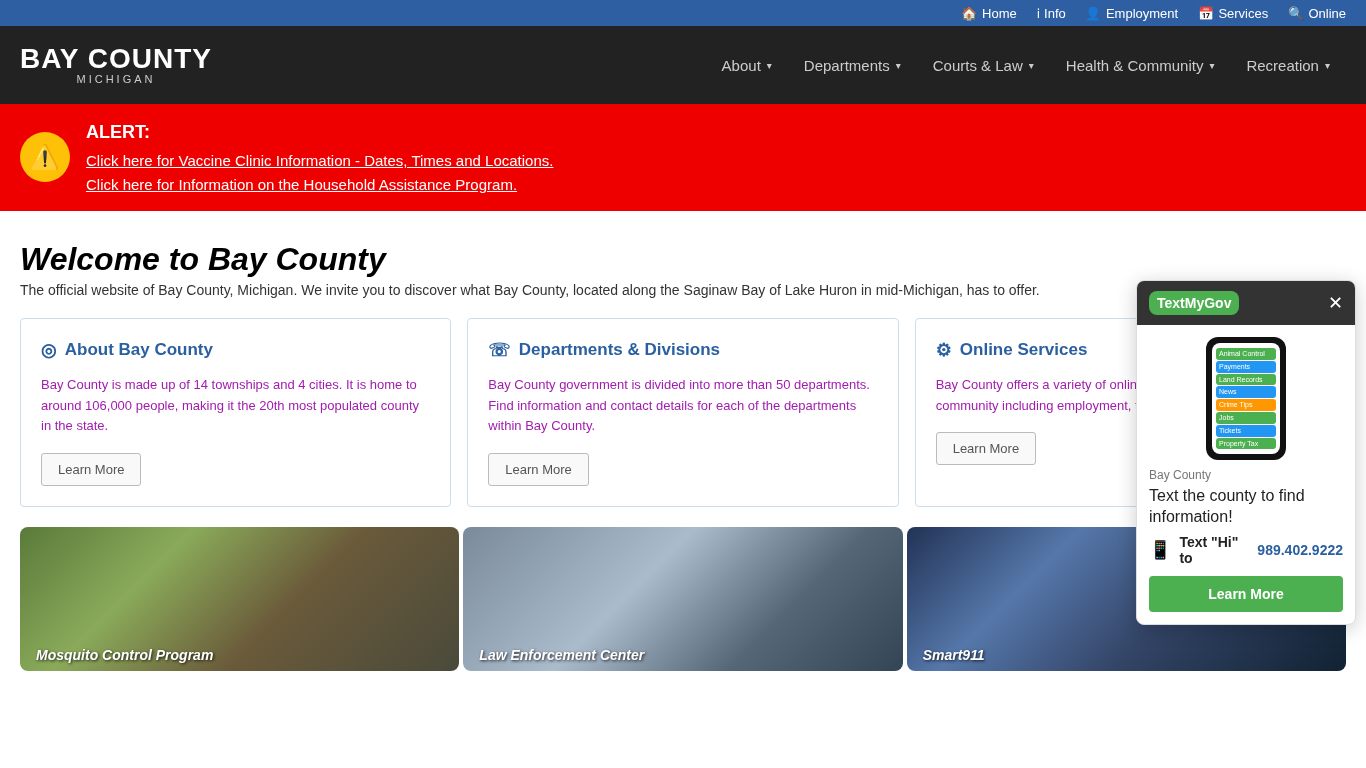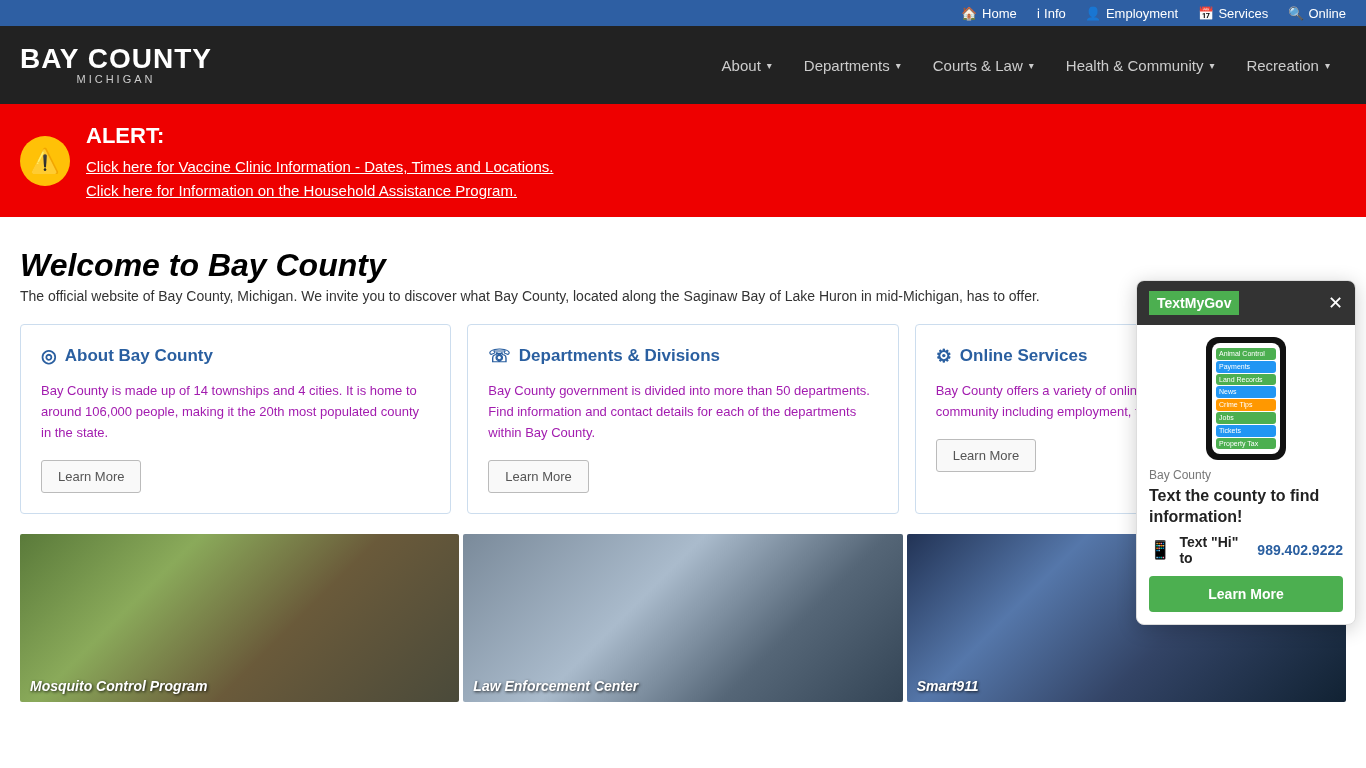--- a/index.html
+++ b/index.html
@@ -86,21 +86,21 @@
       border-radius: 50%;
       width: 50px;
       height: 50px;
       display: flex;
       align-items: center;
       justify-content: center;
       font-size: 24px;
       flex-shrink: 0;
     }
     .alert-text { font-size: 15px; line-height: 1.6; }
-    .alert-text strong { font-size: 22px; display: block; margin-bottom: 2px; }
+    .alert-text strong { font-size: 18px; display: block; margin-bottom: 2px; }
     .alert-text a { color: #ffffff; text-decoration: underline; }
 
     
     .main-content {
       padding: 30px 20px 20px 20px;
     }
     .welcome-title {
       font-family: Liberation Sans, sans-serif;
       font-style: italic;
       font-size: 32px;
@@ -157,23 +157,24 @@
 
     
     .photo-grid {
       display: flex;
       gap: 4px;
       margin-top: 10px;
     }
     .photo-item {
       flex: 1;
       position: relative;
-      height: 168px;
+      height: 144px;
       overflow: hidden;
-      border-radius: 2px;
+      border-radius: 8px;
+      padding-left: 6px;
     }
     .photo-placeholder {
       width: 100%;
       height: 100%;
       display: flex;
       align-items: flex-end;
       padding-bottom: 8px;
       padding-left: 10px;
     }
     .photo-caption {
@@ -211,39 +212,39 @@
       display: flex;
       align-items: center;
       justify-content: space-between;
     }
     .popup-brand {
       background: #4caf50;
       color: #fff;
       font-weight: bold;
       font-size: 14px;
       padding: 4px 8px;
-      border-radius: 0;
+      border-radius: 8px;
     }
     .popup-close {
       color: #fff;
       font-size: 18px;
       cursor: pointer;
       line-height: 1;
     }
     .popup-body {
       padding: 12px;
     }
     .popup-county {
       font-size: 12px;
       color: #777;
       margin-bottom: 4px;
     }
     .popup-headline {
       font-size: 16px;
-      font-weight: bold;
+      font-weight: normal;
       color: #222;
       margin-bottom: 6px;
       line-height: 1.3;
     }
     .popup-phone {
       display: flex;
       align-items: center;
       gap: 8px;
       font-size: 14px;
       font-weight: bold;

